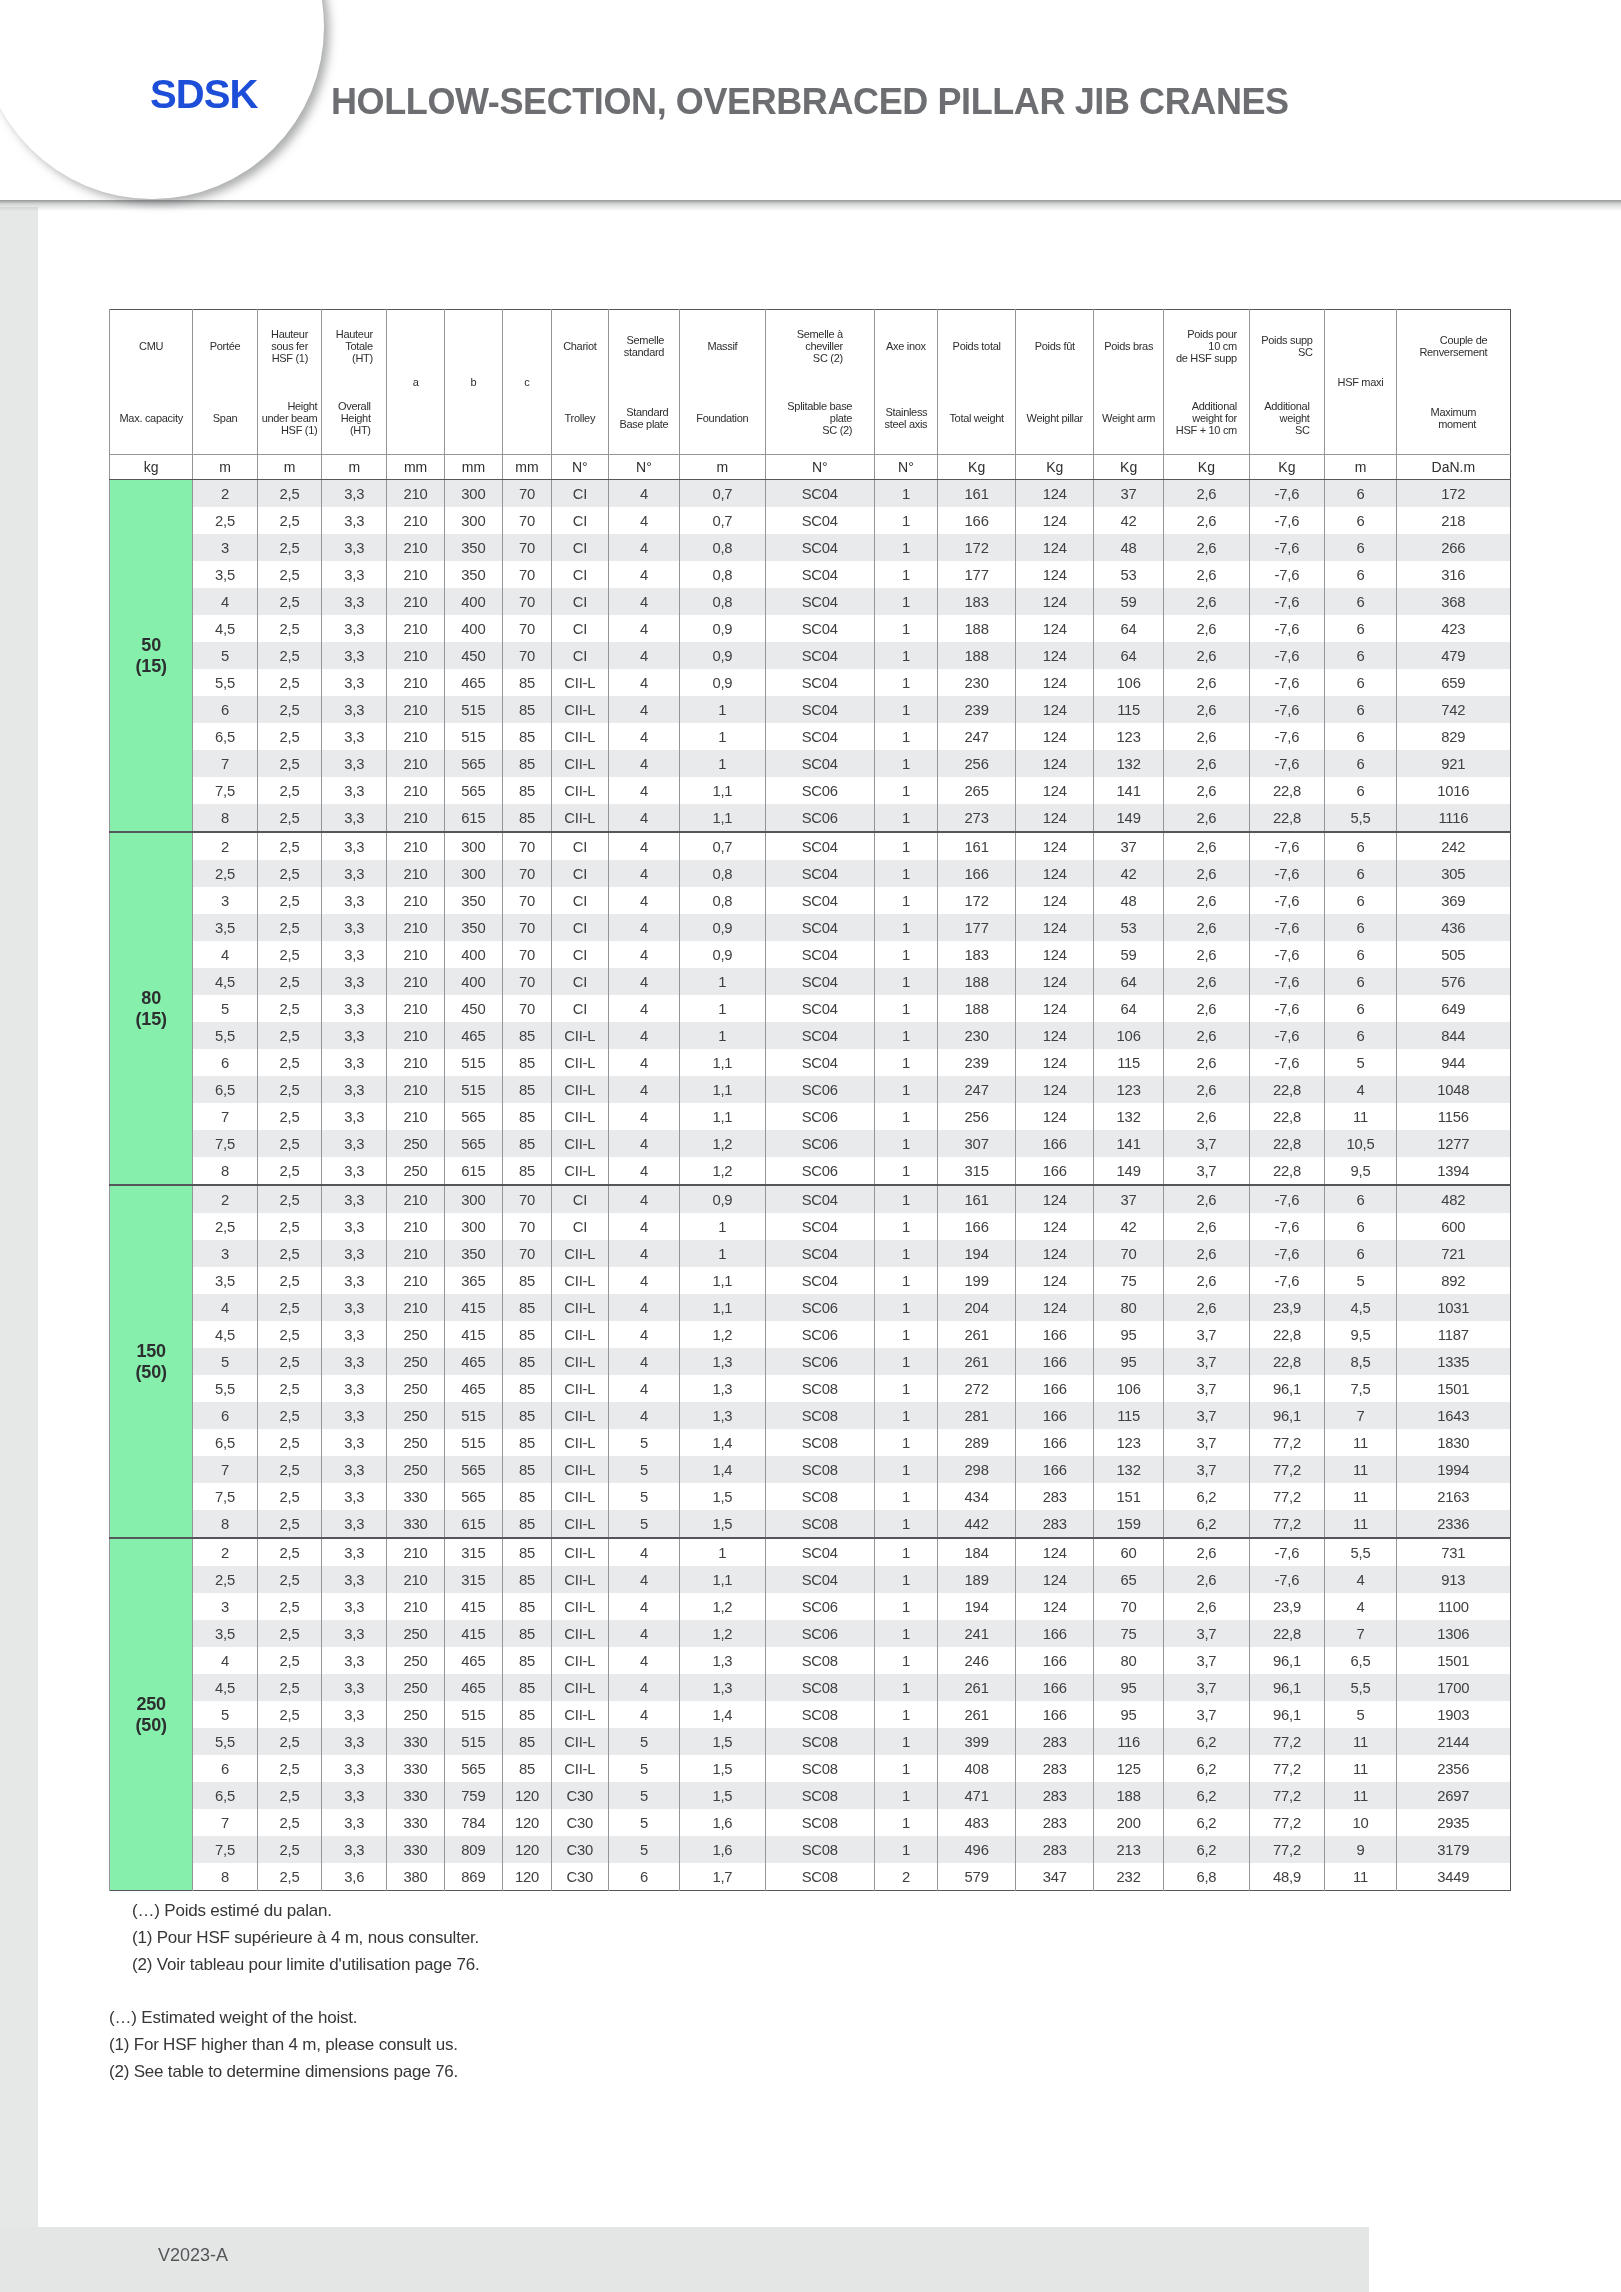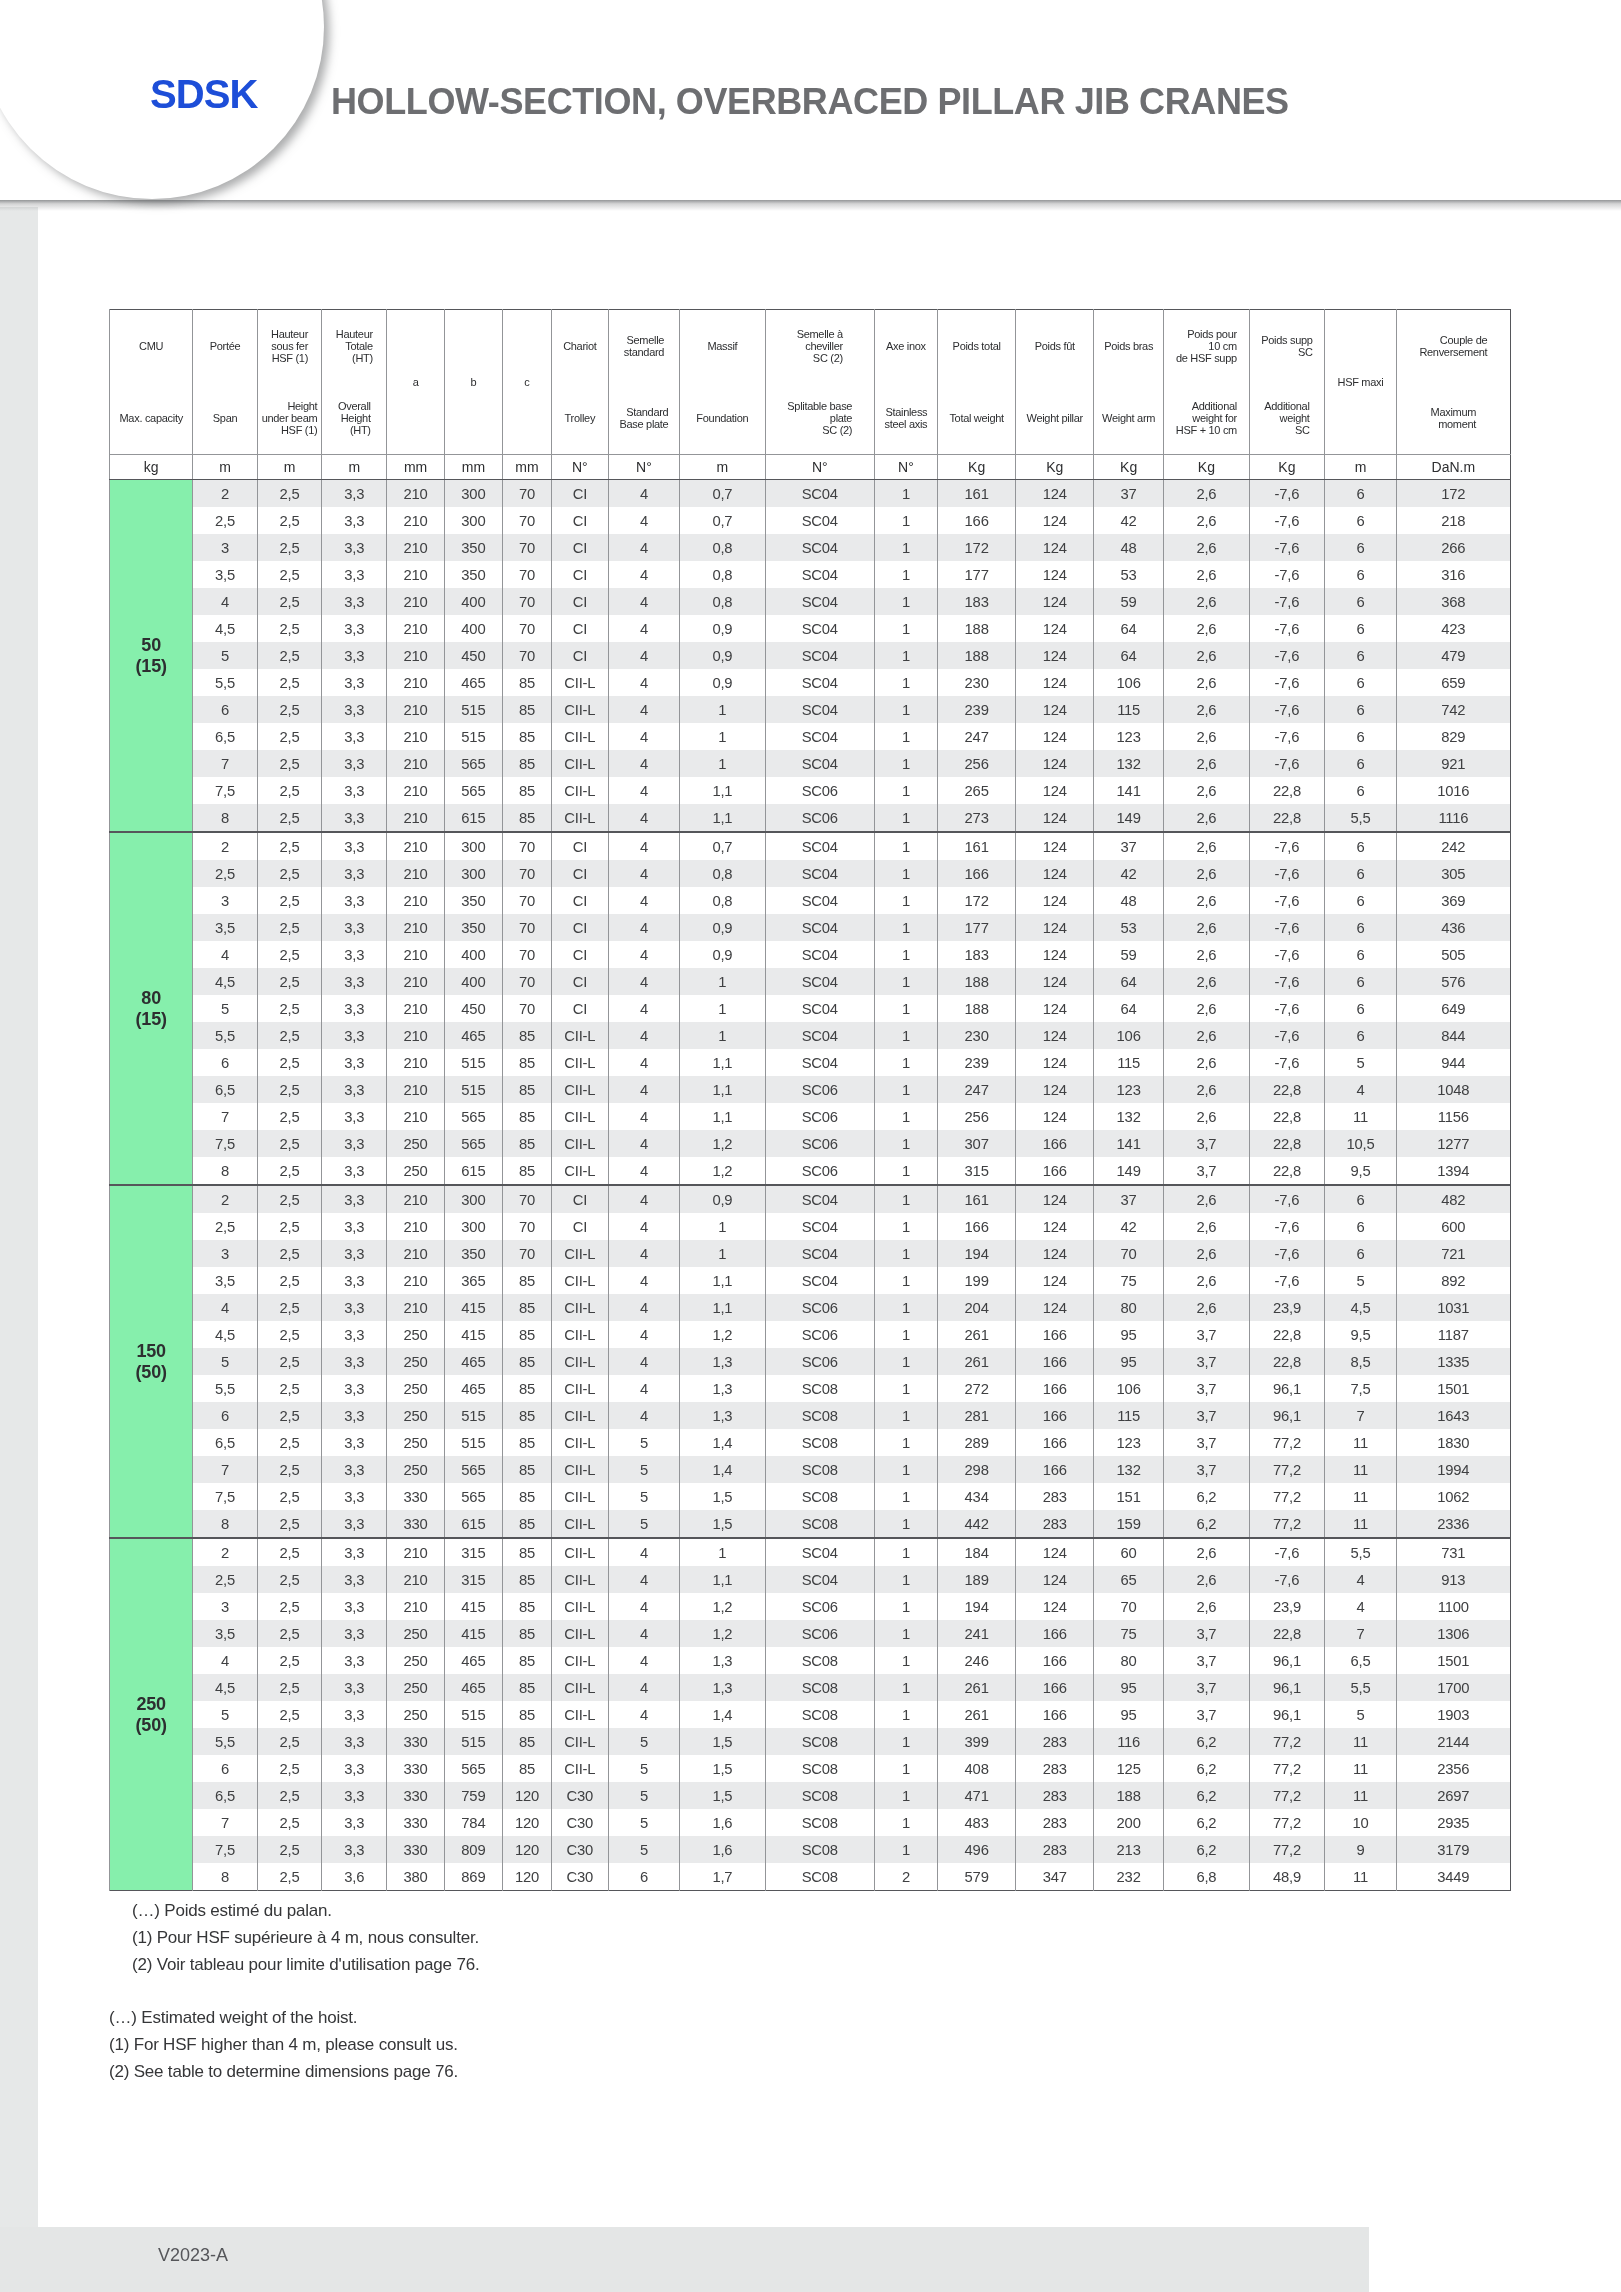--- a/index.html
+++ b/index.html
@@ -957,21 +957,21 @@
           <td>5</td>
           <td>1,5</td>
           <td>SC08</td>
           <td>1</td>
           <td>434</td>
           <td>283</td>
           <td>151</td>
           <td>6,2</td>
           <td>77,2</td>
           <td>11</td>
-          <td>1062</td>
+          <td>2163</td>
         </tr>
         <tr class="stripe">
           <td>8</td>
           <td>2,5</td>
           <td>3,3</td>
           <td>330</td>
           <td>615</td>
           <td>85</td>
           <td>CII-L</td>
           <td>5</td>

